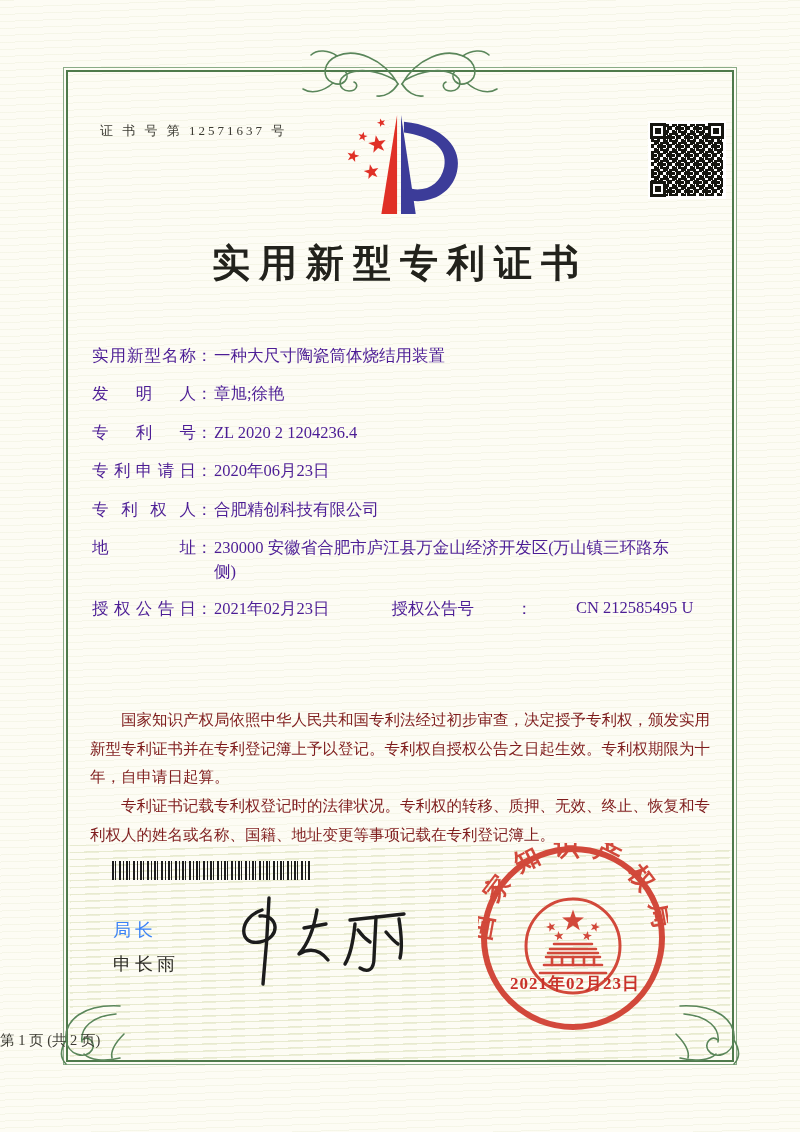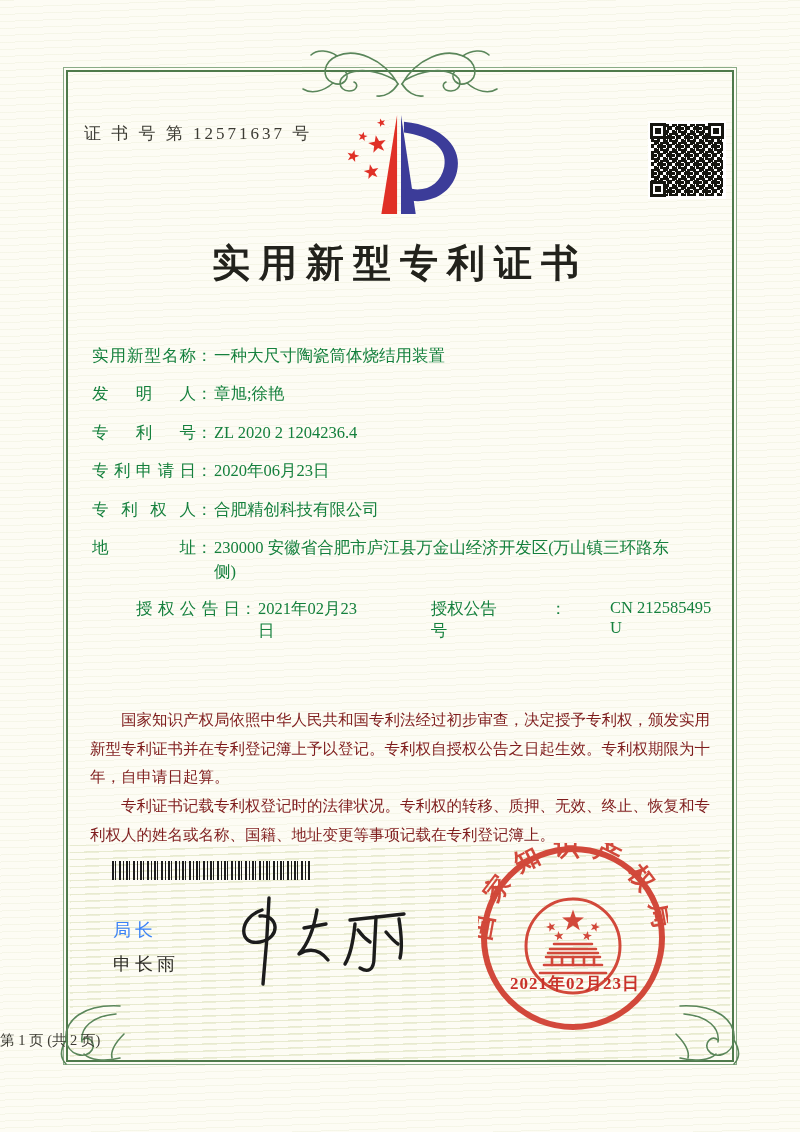--- a/index.html
+++ b/index.html
@@ -9,38 +9,38 @@
     background:#ffffff;
     position:relative;overflow:hidden;
   }
   .page{position:absolute;inset:0;background:#fdfcf4;}
   .waves{position:absolute;inset:0;
     background:repeating-linear-gradient(178deg, rgba(206,212,168,0.16) 0 1px, rgba(255,255,255,0) 1px 7px);}
   .waves-strong{position:absolute;left:70px;right:70px;top:845px;height:216px;
     background:repeating-linear-gradient(178deg, rgba(204,212,160,0.34) 0 1.5px, rgba(255,255,255,0) 1.5px 7px);}
   .frame{position:absolute;left:66px;top:70px;right:66px;bottom:70px;
     border:2px solid #4e7a4b; box-shadow:0 0 0 2px #fdfcf4, 0 0 0 3px #8aab87;}
-  .cert-no{position:absolute;left:84px;top:122px;font-size:17px;color:#3c3b33;letter-spacing:3px;}
+  .cert-no{position:absolute;left:100px;top:122px;font-size:13px;color:#3c3b33;letter-spacing:3px;}
   .logo{position:absolute;left:332px;top:110px;width:138px;height:108px;}
   .qr{position:absolute;left:648px;top:121px;width:78px;height:78px;background:#fff;padding:3px;box-sizing:border-box;}
   .qr-inner{position:relative;width:100%;height:100%;
     background:
       repeating-conic-gradient(#15150f 0% 25%, transparent 0% 50%) 0px 0px/6px 6px,
       repeating-conic-gradient(#15150f 0% 25%, transparent 0% 50%) 3px 2px/9px 9px;}
   .finder{position:absolute;width:16px;height:16px;background:#fff;border:3px solid #15150f;box-sizing:border-box;}
   .finder::after{content:"";position:absolute;left:2px;top:2px;right:2px;bottom:2px;background:#15150f;}
   .finder.tl{left:-1px;top:-1px}.finder.tr{right:-1px;top:-1px}.finder.bl{left:-1px;bottom:-1px}
   .doc-title{position:absolute;left:0;top:238px;width:100%;text-align:center;
     font-size:38px;font-weight:600;color:#22221c;letter-spacing:9px;}
-  .fields{position:absolute;left:92px;top:344px;width:628px;font-size:16.5px;color:#15803d;}
+  .fields{position:absolute;left:92px;top:344px;width:628px;font-size:16.5px;color:#4c1d95;}
   .frow{display:flex;margin-bottom:14.5px;line-height:1.45;}
   .flabel{display:inline-block;width:104px;text-align:justify;text-align-last:justify;flex:0 0 104px;}
   .fcolon{flex:0 0 18px;}
   .fvalue{flex:1 1 auto;max-width:470px;}
-  .grant-row{display:flex;margin-left:44px;}
+  .grant-row{display:flex;}
   .grant-no{margin-left:62px;display:flex;gap:42px;}
   .paras{position:absolute;left:90px;top:666px;width:630px;font-size:15.5px;line-height:1.85;color:#7f1d1d;margin-top:40px;}
   .paras p{margin:0;text-indent:2em;}
   .barcode{position:absolute;left:112px;top:861px;width:198px;height:19px;
     background:repeating-linear-gradient(90deg,#1d1d1d 0 2px,transparent 2px 3px,#1d1d1d 3px 4px,transparent 4px 7px,#1d1d1d 7px 9px,transparent 9px 11px,#1d1d1d 11px 12px,transparent 12px 14px);}
   .sig-title{position:absolute;left:113px;top:918px;font-size:18px;color:#3b82f6;letter-spacing:4px;}
   .sig-name{position:absolute;left:113px;top:952px;font-size:18px;color:#2e2d26;letter-spacing:4px;}
   .sig-script{position:absolute;left:218px;top:892px;width:200px;height:100px;}
   .seal{position:absolute;left:478px;top:843px;width:190px;height:190px;}
   .seal-date{position:absolute;left:490px;top:972px;width:170px;text-align:center;

